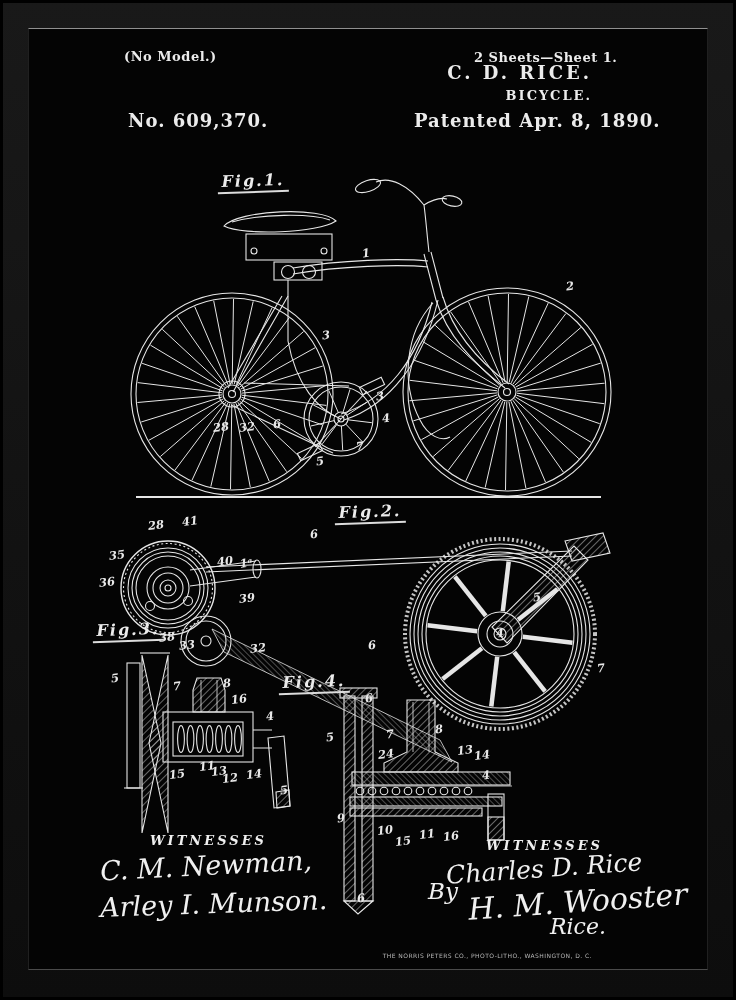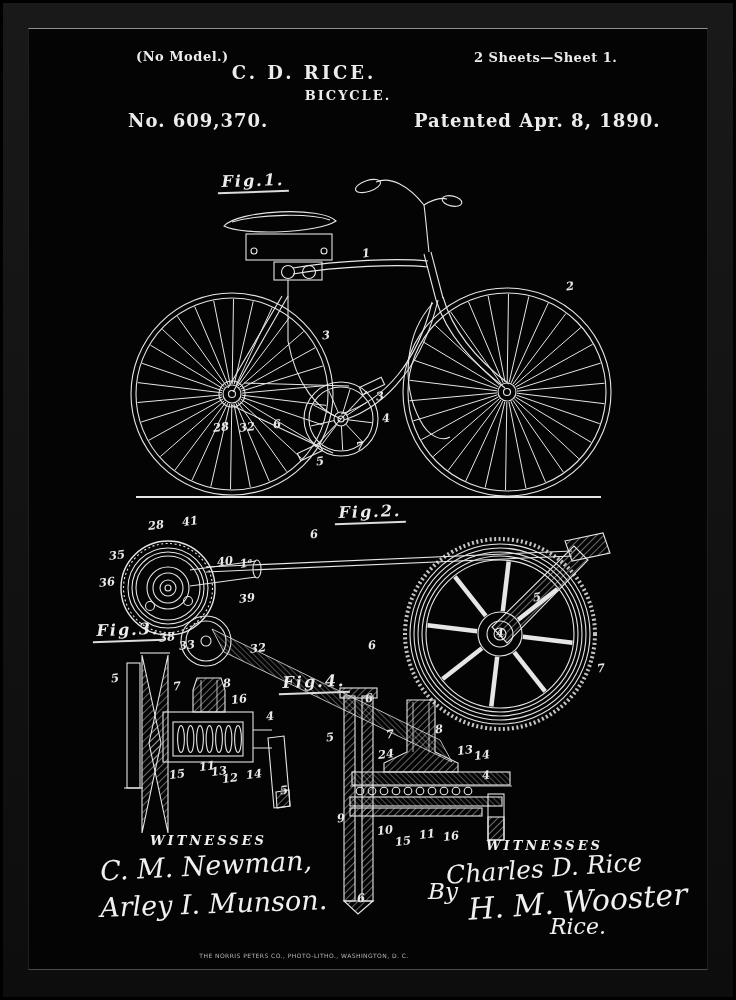--- a/index.html
+++ b/index.html
@@ -9,21 +9,21 @@
   .frame-edge{position:absolute;inset:0;border:3px solid #000;pointer-events:none;}
   .poster{position:absolute;left:28px;top:28px;right:28px;bottom:30px;background:#040404;
           border-top:1px solid #909090;border-bottom:1px solid #4a4a4a;
           border-left:1px solid #202020;border-right:1px solid #202020;}
   .overlay{position:absolute;inset:0;}
   .art{position:absolute;left:0;top:0;}
   .serif{font-family:"DejaVu Serif",serif;color:#ececec;}
   .abs{position:absolute;white-space:nowrap;}
   .hdr-small{font-size:13px;font-weight:bold;letter-spacing:.5px;}
   .hdr-big{font-size:18px;font-weight:bold;letter-spacing:1px;}
-  .center{left:8px;width:592px;text-align:center;}
+  .center{left:0;width:592px;text-align:right;}
   .fig-caption{position:absolute;transform:translate(-50%,-50%) rotate(-2deg);
       font-family:"DejaVu Serif",serif;font-style:italic;font-weight:bold;
       font-size:16px;letter-spacing:2px;color:#ececec;
       border-bottom:2px solid #dcdcdc;padding:0 4px 1px 4px;}
   .part-label{position:absolute;transform:translate(-50%,-50%) rotate(-7deg);
       font-family:"DejaVu Serif",serif;font-style:italic;font-size:11.5px;
       font-weight:bold;color:#e8e8e8;letter-spacing:0;}
   .script{font-family:"DejaVu Serif",serif;font-style:italic;color:#f0f0f0;}
   .sig-head{font-size:13px;letter-spacing:3px;font-weight:bold;text-align:right;}
   .footer-line{font-size:6px;letter-spacing:.45px;color:#b9b9b9;
@@ -267,24 +267,24 @@
           <line x1="477.2" y1="631.2" x2="427.5" y2="625.3" stroke-width="4.5"></line>
           <line x1="485.8" y1="615.9" x2="454.9" y2="576.6" stroke-width="4.5"></line>
           <line x1="502.8" y1="611.2" x2="508.7" y2="561.5" stroke-width="4.5"></line>
           <line x1="518.1" y1="619.8" x2="557.4" y2="588.9" stroke-width="4.5"></line>
         </g>
     </g>
   </svg>
 
   <div class="overlay">
 
-    <div class="abs serif hdr-small" style="left:124px;top:49px;margin-left:12px;">(No Model.)</div>
+    <div class="abs serif hdr-small" style="left:124px;top:49px;">(No Model.)</div>
     <div class="abs serif hdr-small" style="left:474px;top:50px;width:140px;text-align:right;">2 Sheets—Sheet 1.</div>
     <div class="abs serif hdr-big center" style="top:62px;letter-spacing:3px;">C. D. RICE.</div>
-    <div class="abs serif hdr-small center" style="top:88px;letter-spacing:2px;padding-left:44px;">BICYCLE.</div>
+    <div class="abs serif hdr-small center" style="top:88px;letter-spacing:2px;">BICYCLE.</div>
     <div class="abs serif hdr-big" style="left:128px;top:110px;">No. 609,370.</div>
     <div class="abs serif hdr-big" style="left:414px;top:110px;width:200px;text-align:right;">Patented Apr. 8, 1890.</div>
 
     <div class="fig-caption" style="left:253px;top:182px;">Fig.1.</div>
     <div class="fig-caption" style="left:370px;top:513px;">Fig.2.</div>
     <div class="fig-caption" style="left:128px;top:631px;">Fig.3.</div>
     <div class="fig-caption" style="left:314px;top:683px;">Fig.4.</div>
 
     <div>
         <span class="part-label" style="left: 366px; top: 253px;">1</span>

